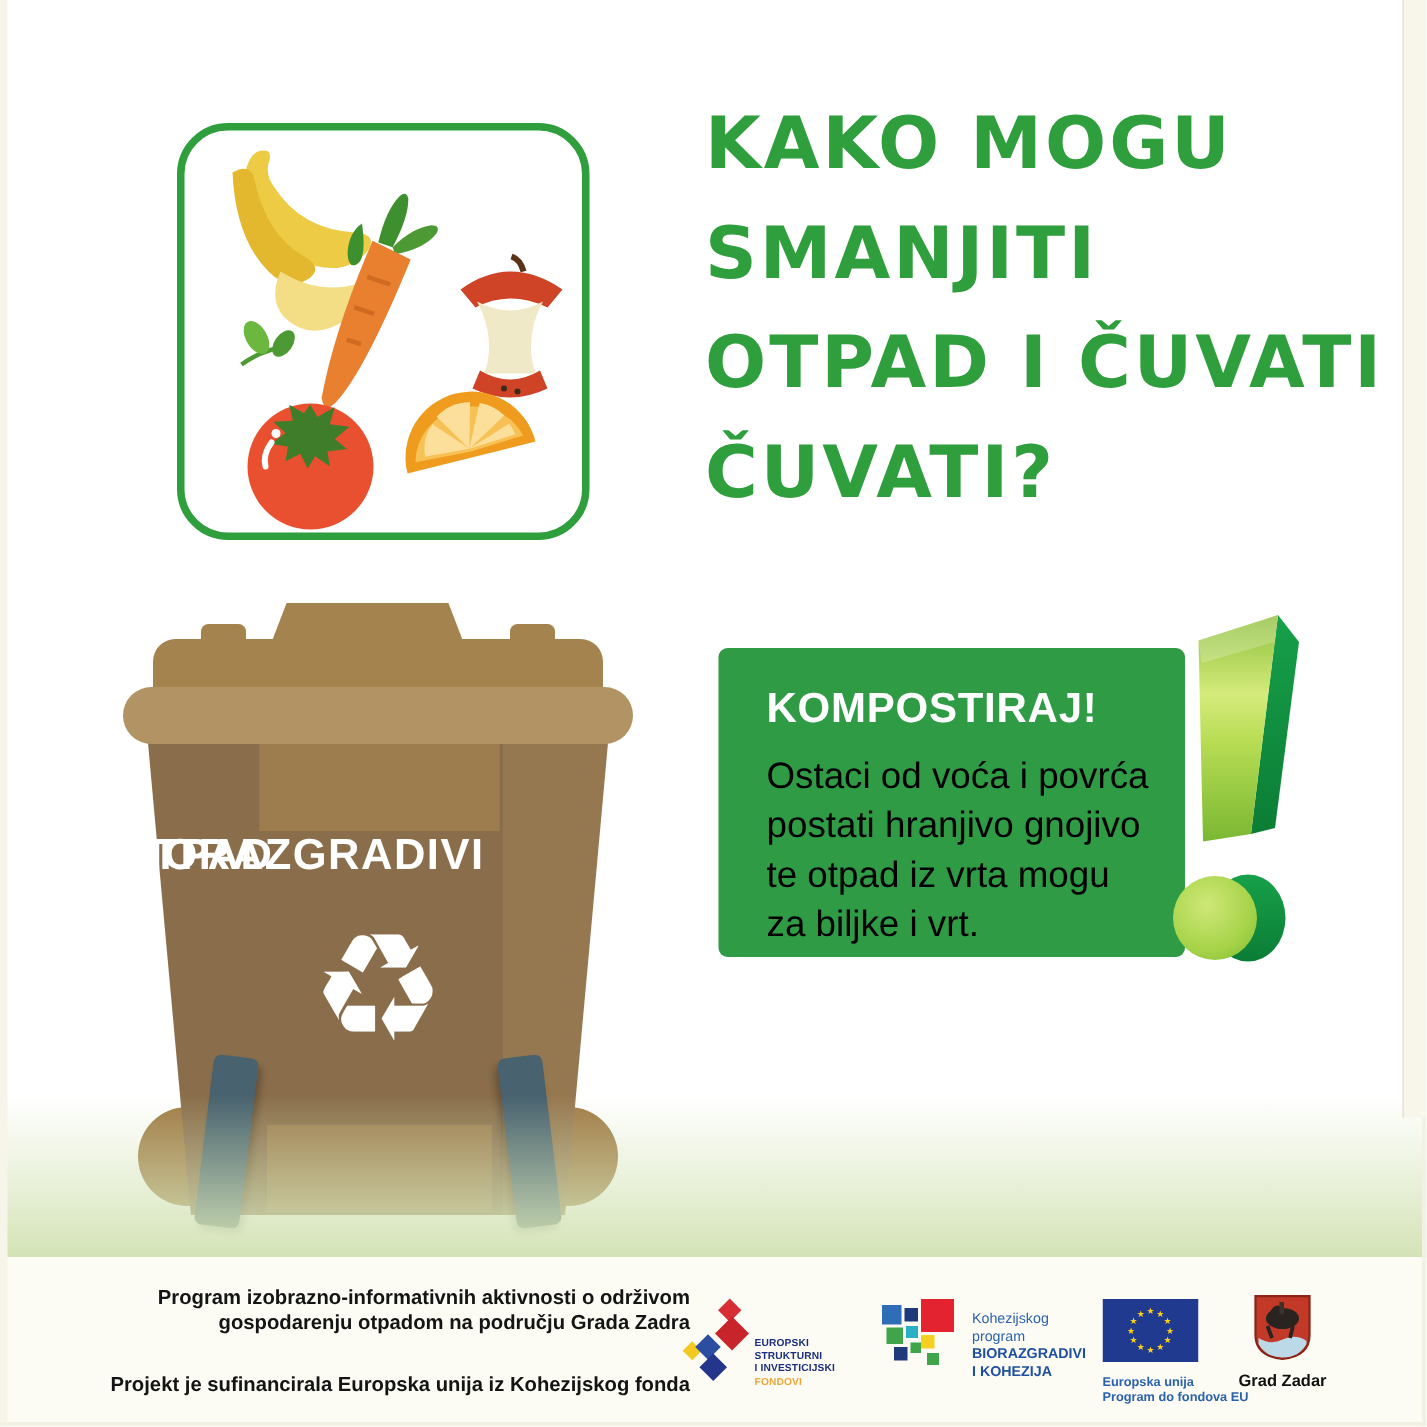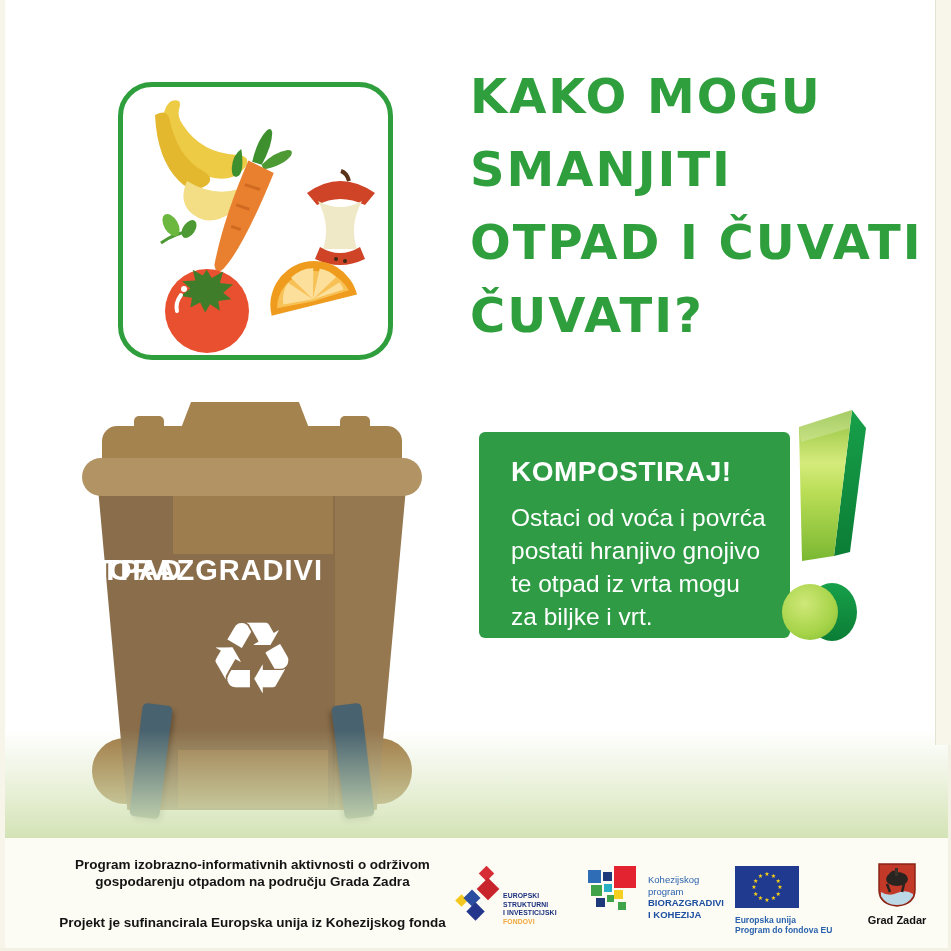--- a/index.html
+++ b/index.html
@@ -34,46 +34,46 @@
   .bin-panel-top{left:95px;top:98px;width:160px;height:64px;background:#9d7c4e;}
   .bin-panel-bot{left:100px;top:358px;width:150px;height:58px;background:#9d7c4e;}
   .wheel-leg-l{left:58px;top:312px;width:30px;height:114px;background:#48626f;border-radius:5px;transform:rotate(7deg);box-shadow:3px 4px 5px rgba(0,0,0,0.25);}
   .wheel-leg-r{left:260px;top:312px;width:30px;height:114px;background:#48626f;border-radius:5px;transform:rotate(-7deg);box-shadow:-3px 4px 5px rgba(0,0,0,0.25);}
   .bin-label{left:0;top:160px;width:348px;text-align:center;color:#fff;font-weight:bold;font-size:29px;line-height:37px;letter-spacing:1px;font-family:"Liberation Sans",sans-serif;}
   .bin-recycle{left:0;top:212px;width:348px;text-align:center;color:#fff;font-size:100px;line-height:110px;font-family:"DejaVu Sans",sans-serif;}
 
   
   .tip-box{position:absolute;left:479px;top:432px;width:311px;height:206px;background:#2f9c45;border-radius:6px;box-sizing:border-box;padding:24px 20px 0 32px;}
   .tip-title{color:#ffffff;font-weight:bold;font-size:28px;letter-spacing:0.5px;margin-bottom:13px;}
-  .tip-line{color:#ffffff;font-size:24.5px;line-height:33px;white-space:nowrap;}
+  .tip-line{color:#000000;font-size:24.5px;line-height:33px;white-space:nowrap;}
 
   
   .excl{position:absolute;left:772px;top:406px;width:96px;height:244px;}
 
   
   .band{position:absolute;left:0;top:730px;width:951px;height:108px;background:linear-gradient(180deg,rgba(214,228,185,0) 0%,rgba(214,228,185,0.55) 55%,#d4e3b6 100%);z-index:5;}
 
   
   .footer{position:absolute;left:0;top:838px;width:951px;height:113px;background:#fcfcf4;z-index:10;}
-  .footer-text{position:absolute;left:45px;top:18px;width:415px;text-align:center;color:#141414;font-weight:bold;font-size:13.5px;line-height:17px;}
+  .footer-text{position:absolute;left:45px;top:18px;width:415px;text-align:right;color:#141414;font-weight:bold;font-size:13.5px;line-height:17px;}
   .footer-cofinance{margin-top:24px;}
 
   .logo{position:absolute;}
   .logo-esif{left:455px;top:30px;width:125px;height:60px;}
   .diamond{position:absolute;transform:rotate(45deg);}
   .esif-text{position:absolute;left:48px;top:24px;font-size:6.8px;line-height:8.5px;font-weight:bold;color:#1b2f7e;letter-spacing:0.1px;}
   .esif-hl{color:#f0a73c;}
   .logo-opkk{left:588px;top:28px;width:140px;height:60px;}
   .opkk-sq{position:absolute;}
   .opkk-text{position:absolute;left:60px;top:8px;font-size:9.5px;line-height:11.5px;color:#2b62ad;}
   .opkk-text .b{font-weight:bold;color:#1e4fa0;}
   .logo-eu{left:735px;top:28px;width:110px;height:72px;}
   .eu-flag{display:inline-block;}
   .eu-text{font-size:8.5px;line-height:10px;font-weight:bold;color:#2b62ad;margin-top:3px;}
-  .logo-zadar{left:820px;top:24px;width:70px;height:72px;text-align:center;margin-left:42px;}
+  .logo-zadar{left:820px;top:24px;width:70px;height:72px;text-align:center;}
   .zadar-text{font-size:11px;font-weight:bold;color:#111;margin-top:2px;}
 </style>
 </head>
 <body>
 
 <div id="poster">
 
   <div class="food-box">
     <svg width="265" height="268" viewBox="0 0 265 268">
 

